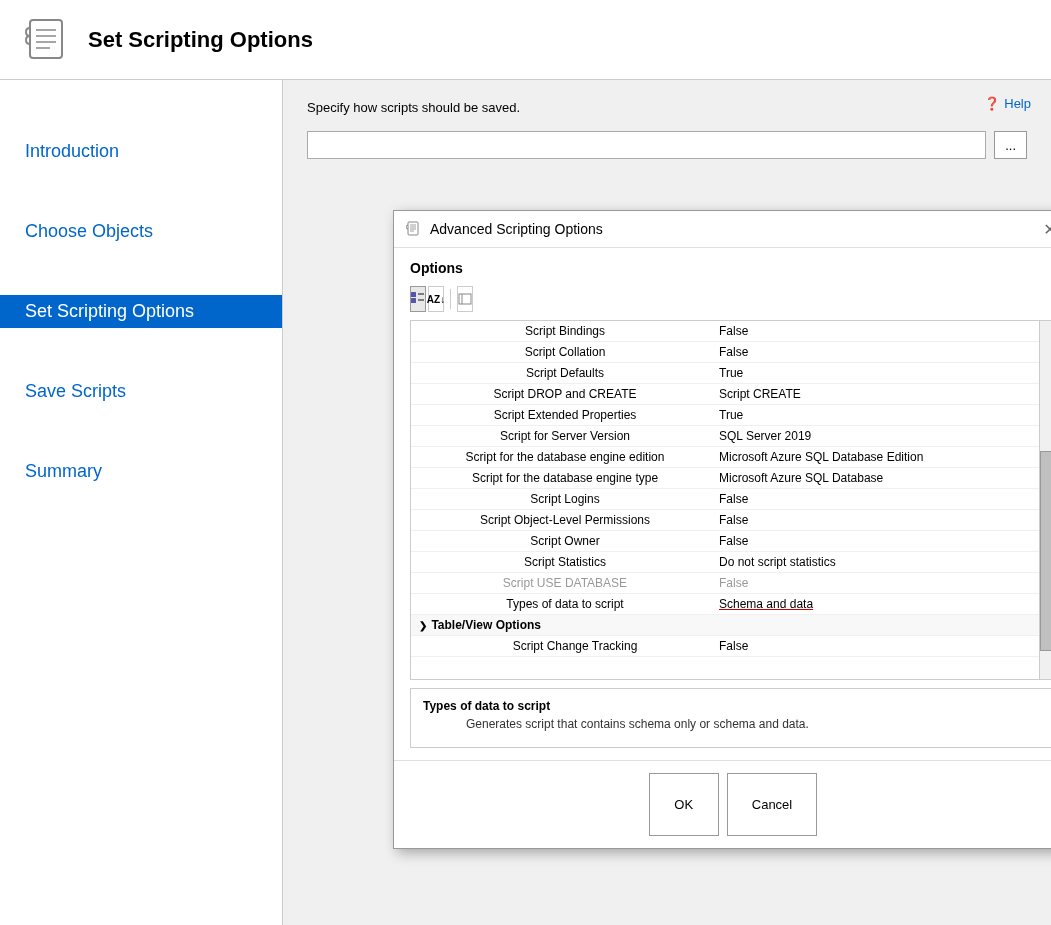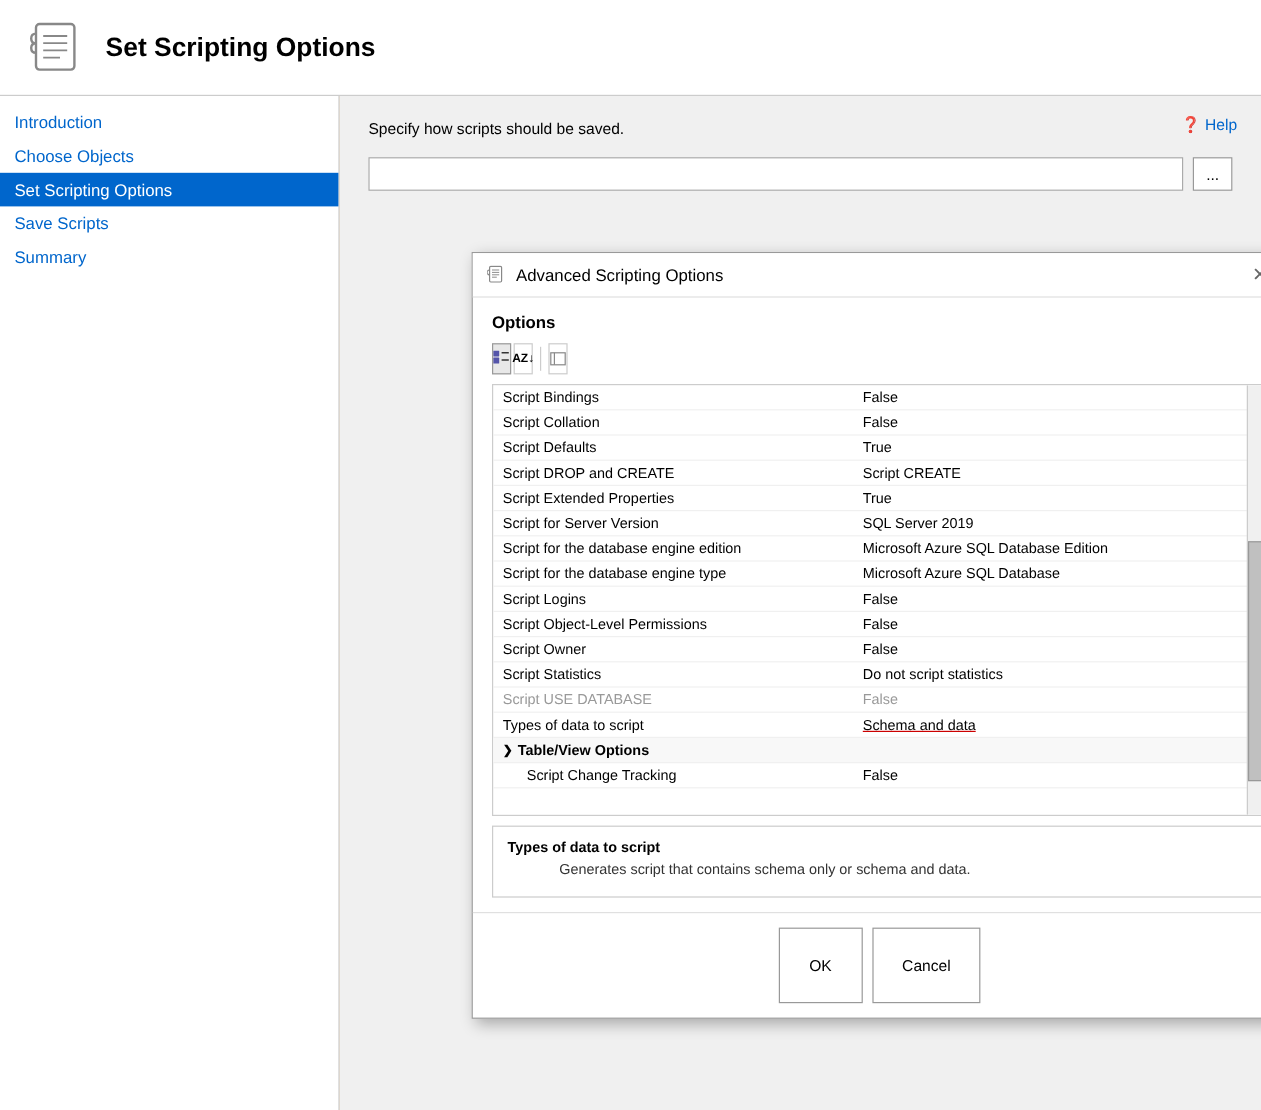--- a/index.html
+++ b/index.html
@@ -57,24 +57,25 @@
 
     
     .wizard-sidebar {
       width: 283px;
       background: white;
       border-right: 1px solid #ccc;
       padding: 8px 0;
     }
 
     .sidebar-item {
-      padding: 6px 12px;
+      padding: 6px 25px;
       cursor: pointer;
       color: #0066cc;
-      font-size: 14px;
+      font-size: 18px;
+      margin-top: 47px;
     }
 
     .sidebar-item.active {
       background: #0066cc;
       color: white;
     }
 
     
     .wizard-content {
       flex: 1;
@@ -252,20 +253,21 @@
     }
 
     .options-row.underlined .col-value {
       text-decoration: underline;
       text-decoration-color: red;
     }
 
     .col-name {
       flex: 0 0 300px;
       padding-right: 8px;
+      text-align: center;
     }
 
     .col-name.indent {
       padding-left: 20px;
     }
 
     .col-value {
       flex: 1;
     }
 

